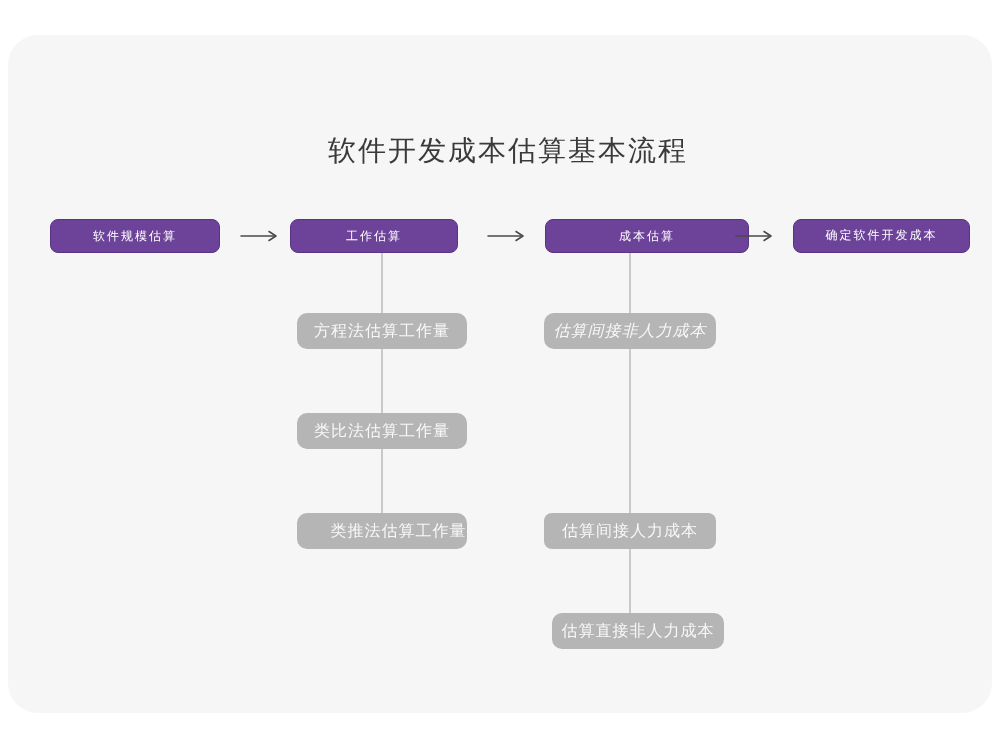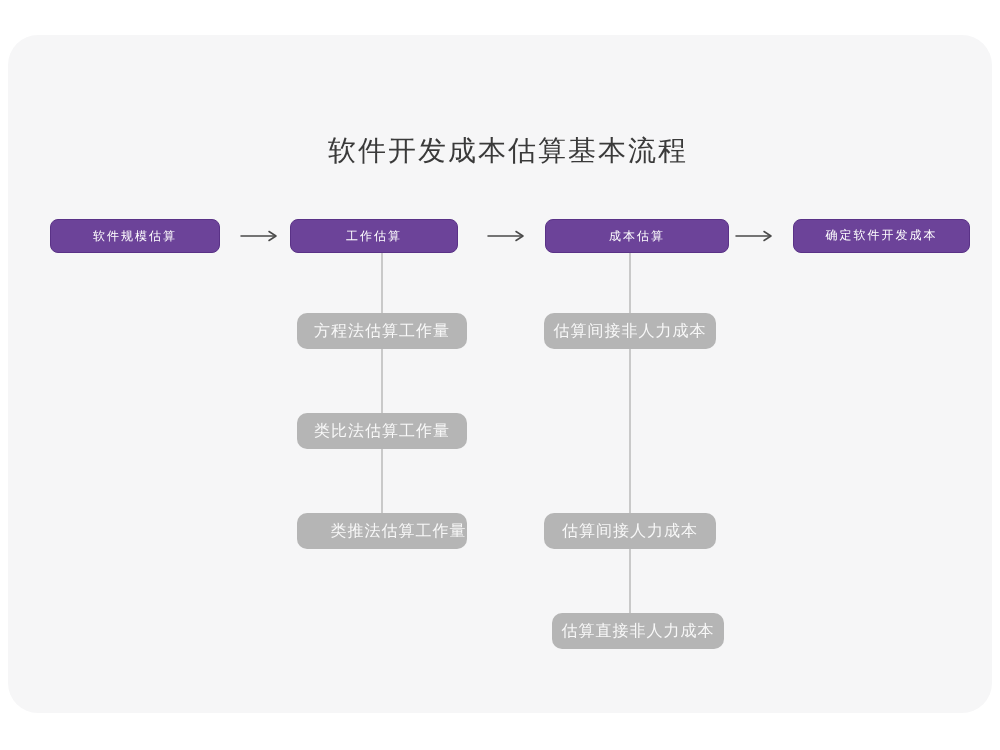--- a/index.html
+++ b/index.html
@@ -66,33 +66,33 @@
 
     <div class="pbox" style="left:282px; width:168px;">工作估算</div>
 
     <div class="arrow" style="left:479px;">
       <svg width="38" height="12" viewBox="0 0 38 12">
         <line x1="1" y1="6" x2="35" y2="6"></line>
         <polyline points="29,1.5 36,6 29,10.5"></polyline>
       </svg>
     </div>
 
-    <div class="pbox" style="left:537px; width:184px;">成本估算</div>
+    <div class="pbox" style="left:537px; width:204px;">成本估算</div>
 
     <div class="arrow" style="left:727px;">
       <svg width="38" height="12" viewBox="0 0 38 12">
         <line x1="1" y1="6" x2="35" y2="6"></line>
         <polyline points="29,1.5 36,6 29,10.5"></polyline>
       </svg>
     </div>
 
     <div class="pbox" style="left:785px; width:177px;font-family:Liberation Mono, monospace;">确定软件开发成本</div>
 
     <div class="gbox" style="left:289px; top:278px;">方程法估算工作量</div>
     <div class="gbox" style="left:289px; top:378px;">类比法估算工作量</div>
     <div class="gbox" style="left:289px; top:478px;padding-left:33px;">类推法估算工作量</div>
 
-    <div class="gbox" style="left:536px; top:278px; width:172px;">估算间接非人力成本</div>
-    <div class="gbox" style="left:536px; top:478px; width:172px;">估算间接人力成本</div>
+    <div class="gbox" style="left:536px; top:278px; width:172px;font-style:italic;">估算间接非人力成本</div>
+    <div class="gbox" style="left:536px; top:478px; width:172px;border-radius:8px;">估算间接人力成本</div>
     <div class="gbox" style="left:536px; top:578px; width:172px;margin-left:8px;">估算直接非人力成本</div>
 
   </div>
 </div>
 
 </body></html>

